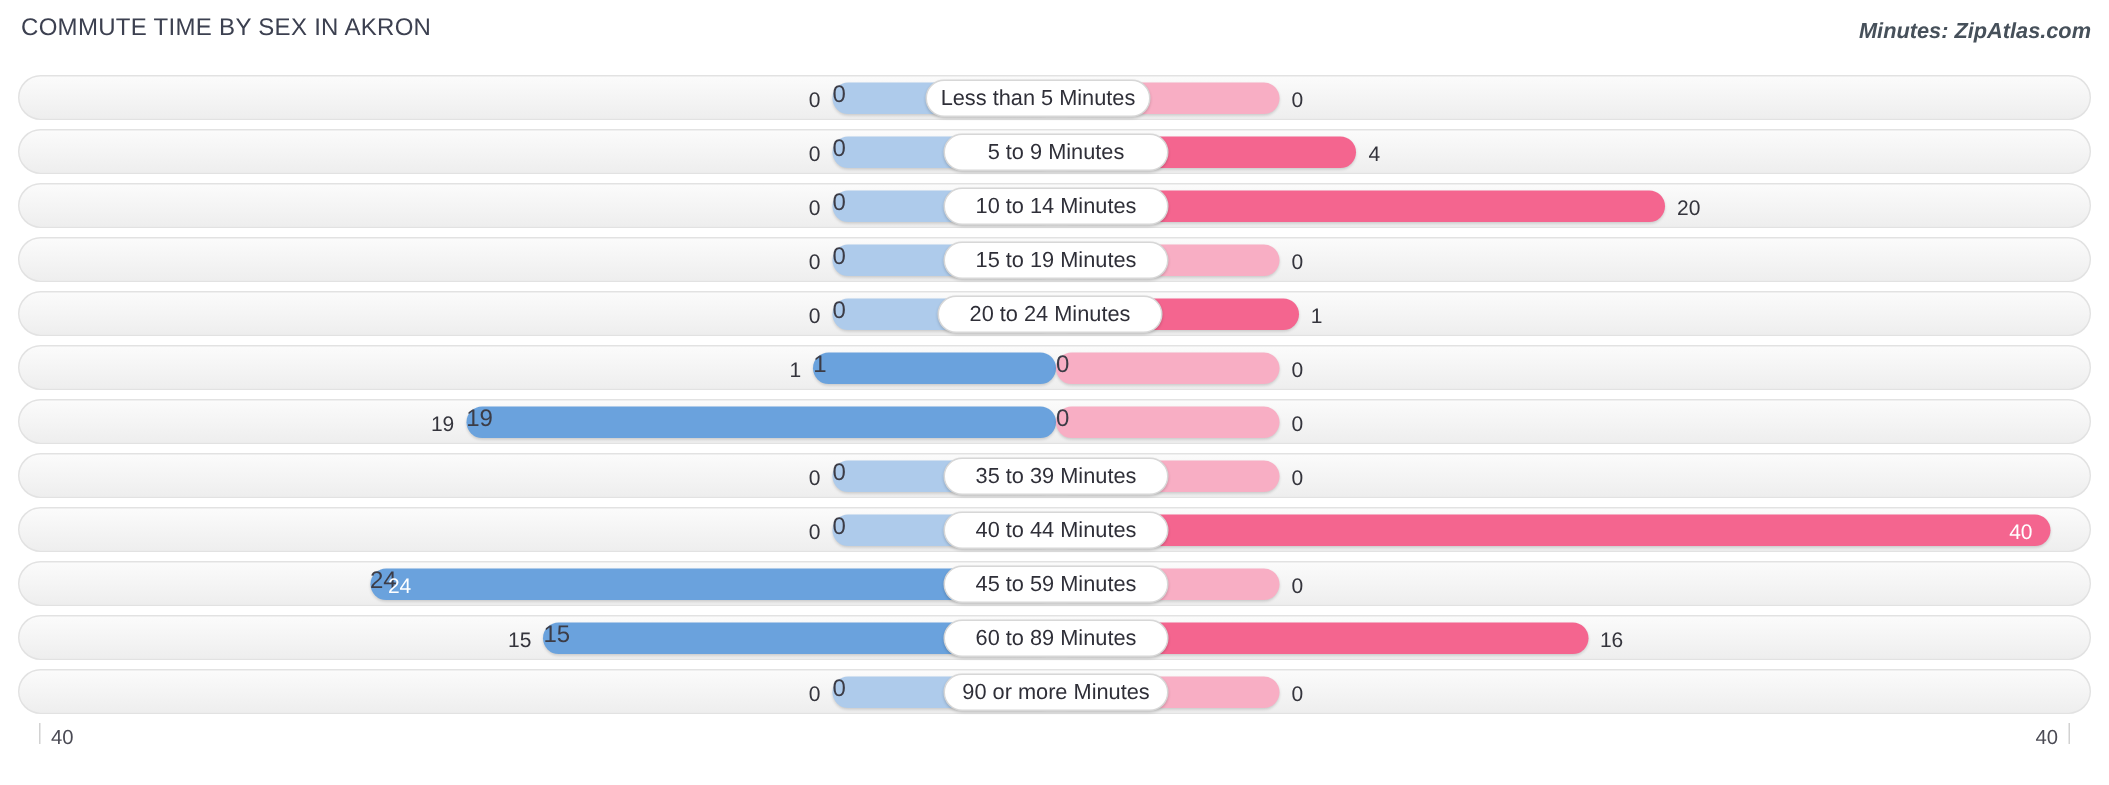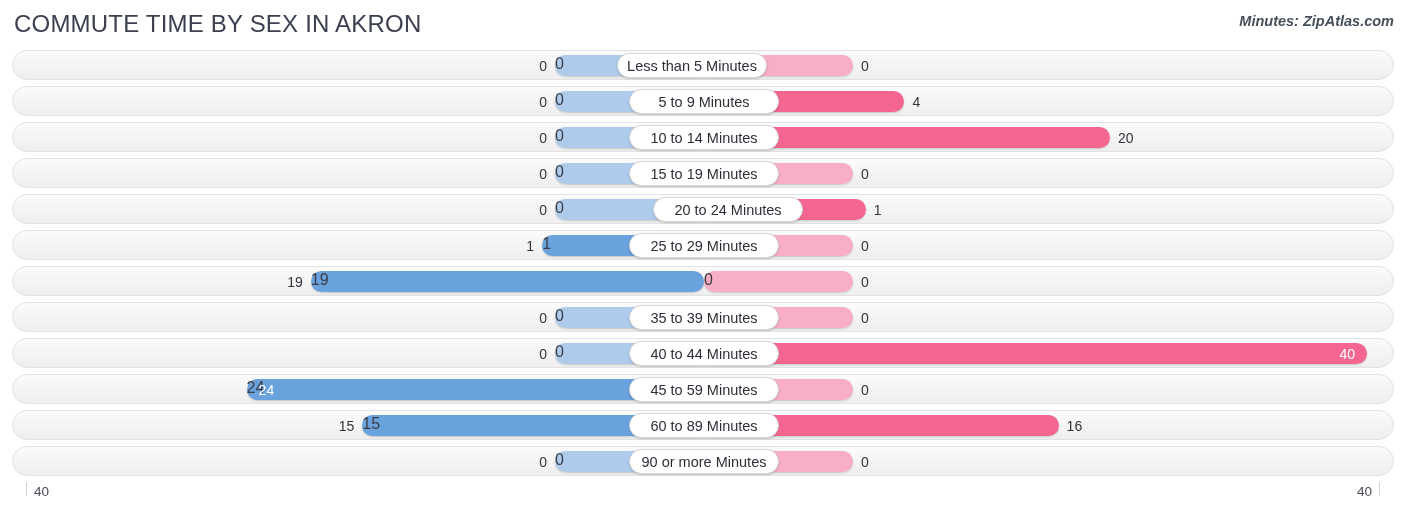--- a/index.html
+++ b/index.html
@@ -18,21 +18,21 @@
 
   
   .header {
     position: relative;
     height: 44px;
   }
   .chart-title {
     position: absolute;
     left: 14px;
     top: 10px;
-    font-size: 24px;
+    font-size: 16px;
     font-weight: 400;
     letter-spacing: 0.2px;
     color: #3c4050;
     white-space: nowrap;
     text-align: center;
   }
   .source-note {
     position: absolute;
     right: 12px;
     top: 13px;
@@ -221,30 +221,29 @@
           <div class="val right-out" style="left: 848px; width: 58px;">0</div>
           <div class="pill" style="left: 616px; width: 150px;">15 to 19 Minutes</div>
         </div>
       </div>
       <div class="row">
         <div class="track">
           <div class="bar male zero" style="left: 542px; width: 149px;">0</div>
           <div class="bar female" style="left: 691px; width: 161.85px;">1</div>
           <div class="val left-out" style="left: 476px; width: 58px;">0</div>
           <div class="val right-out" style="left: 860.85px; width: 58px;">1</div>
-          <div class="pill" style="left: 640px; width: 150px;">20 to 24 Minutes</div>
+          <div class="pill" style="left: 612px; width: 150px;">20 to 24 Minutes</div>
         </div>
       </div>
       <div class="row">
         <div class="track">
           <div class="bar male" style="left: 529.15px; width: 161.85px;">1</div>
           <div class="bar female zero" style="left: 691px; width: 149px;">0</div>
           <div class="val left-out" style="left: 463.15px; width: 58px;">1</div>
           <div class="val right-out" style="left: 848px; width: 58px;">0</div>
-          <div class="pill" style="left: 616px; width: 150px;">25 to 29 Minutes</div>
         </div>
       </div>
       <div class="row">
         <div class="track">
           <div class="bar male" style="left: 297.85px; width: 393.15px;">19</div>
           <div class="bar female zero" style="left: 691px; width: 149px;">0</div>
           <div class="val left-out" style="left: 231.85px; width: 58px;">19</div>
           <div class="val right-out" style="left: 848px; width: 58px;">0</div>
         </div>
       </div>

